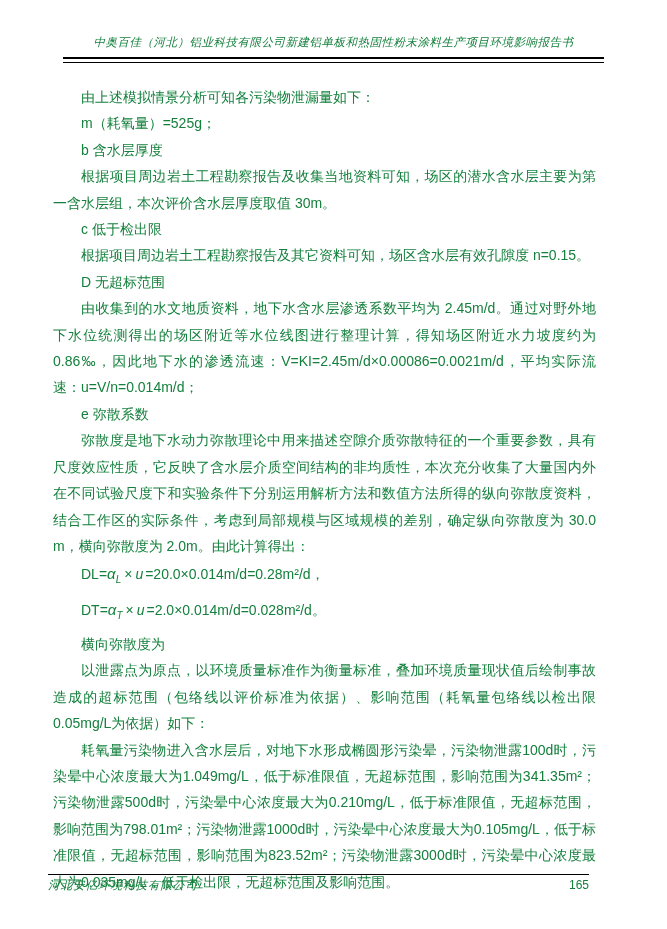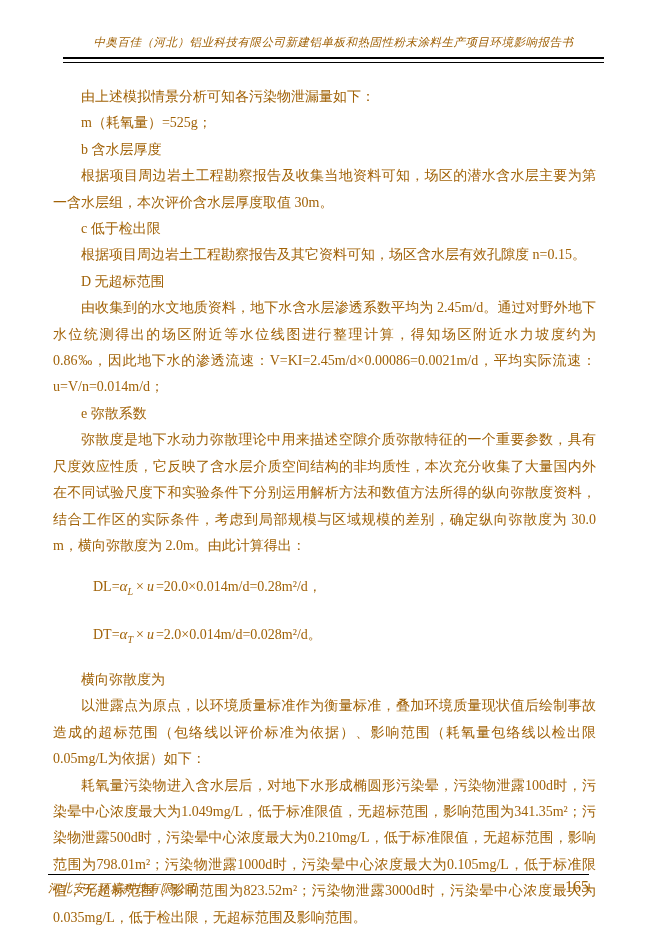--- a/index.html
+++ b/index.html
@@ -6,22 +6,22 @@
     margin: 0;
     padding: 0;
     background: #e9e9e9;
   }
   .page {
     position: relative;
     width: 667px;
     height: 929px;
     margin: 0 auto;
     background: #ffffff;
-    font-family: Liberation Serif, serif;
-    color: #a16207;
+    font-family: Liberation Sans, sans-serif;
+    color: #15803d;
     overflow: hidden;
   }
   
   .header {
     position: absolute;
     top: 30px;
     left: 63px;
     width: 541px;
   }
   .header-title {
@@ -46,21 +46,21 @@
     width: 543px;
     font-size: 14px;
     line-height: 26.4px;
     text-align: justify;
   }
   .para {
     margin: 0;
     text-indent: 2em;
   }
   .formula {
-    margin: 12px;
+    margin: 0;
     text-indent: 2em;
     line-height: 30px;
     text-align: left;
   }
   .formula .greek {
     font-style: italic;
     font-size: 15px;
   }
   .formula sub {
     font-style: italic;
@@ -84,21 +84,21 @@
     display: flex;
     justify-content: space-between;
     align-items: baseline;
   }
   .footer-company {
     font-size: 11.5px;
     font-style: italic;
     letter-spacing: 1px;
   }
   .footer-page {
-    font-size: 16px;
+    font-size: 12px;
   }
 </style>
 </head>
 <body>
 
 <div class="page">
 
   <div class="header">
     <div class="header-title">中奥百佳（河北）铝业科技有限公司新建铝单板和热固性粉末涂料生产项目环境影响报告书</div>
     <div class="header-rule"></div>

